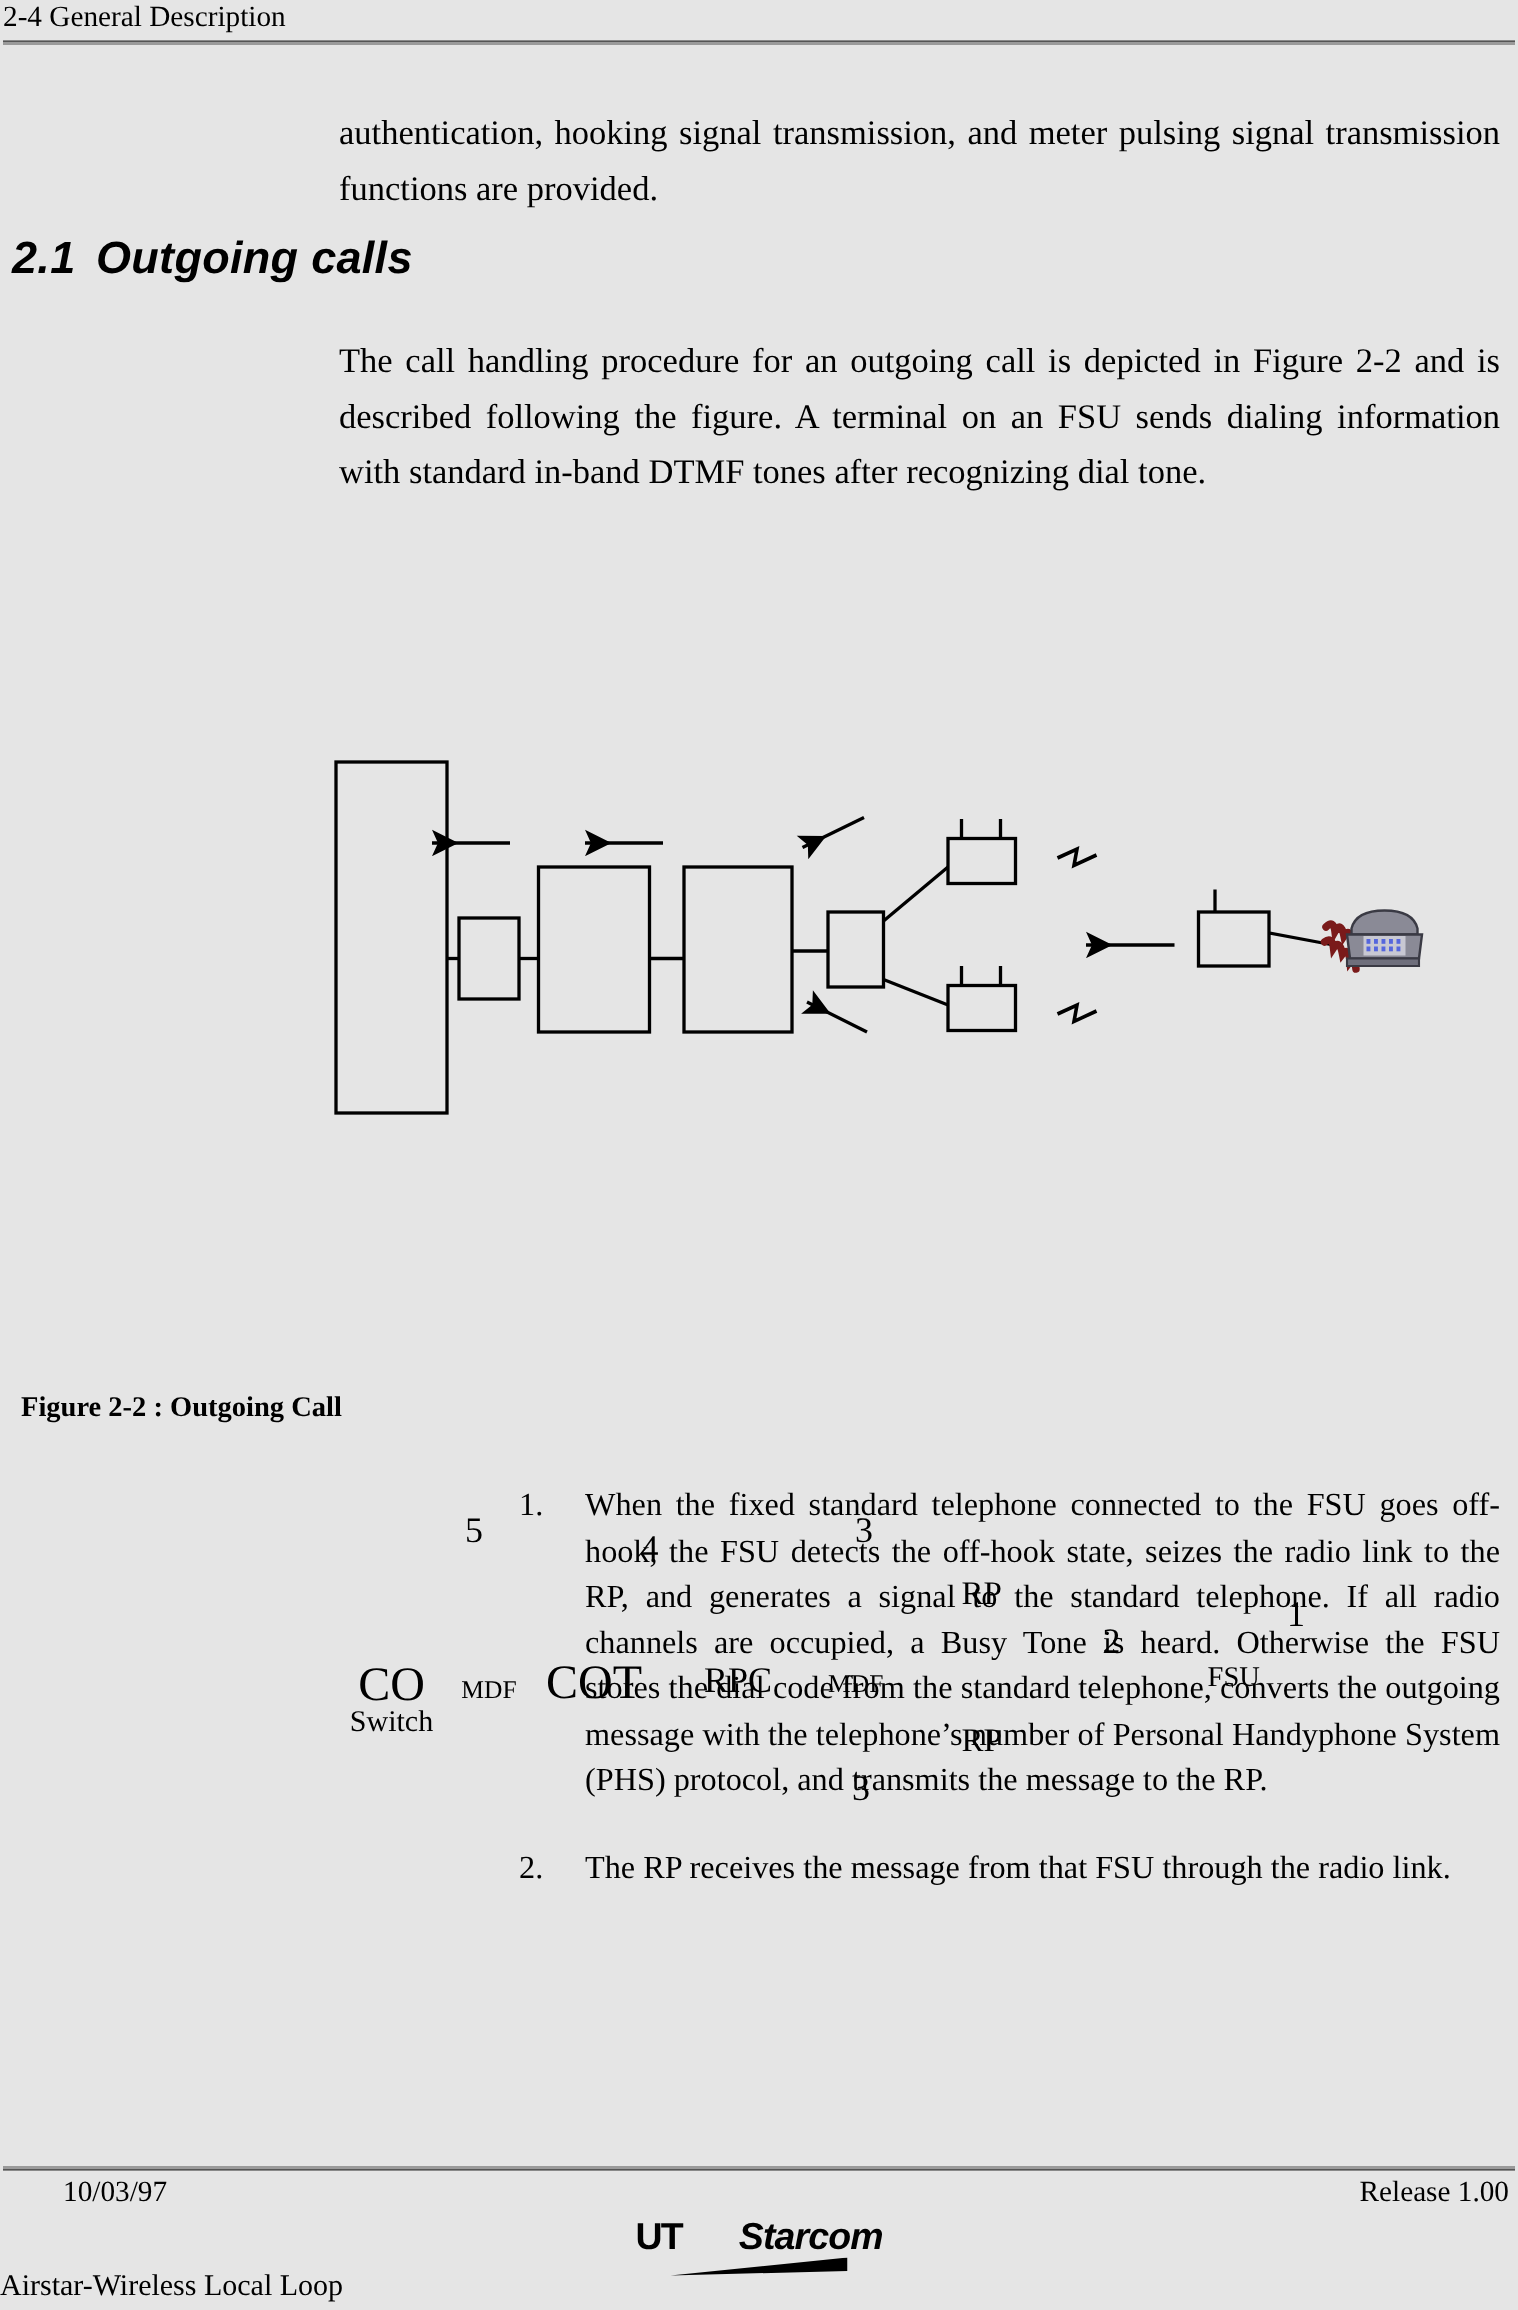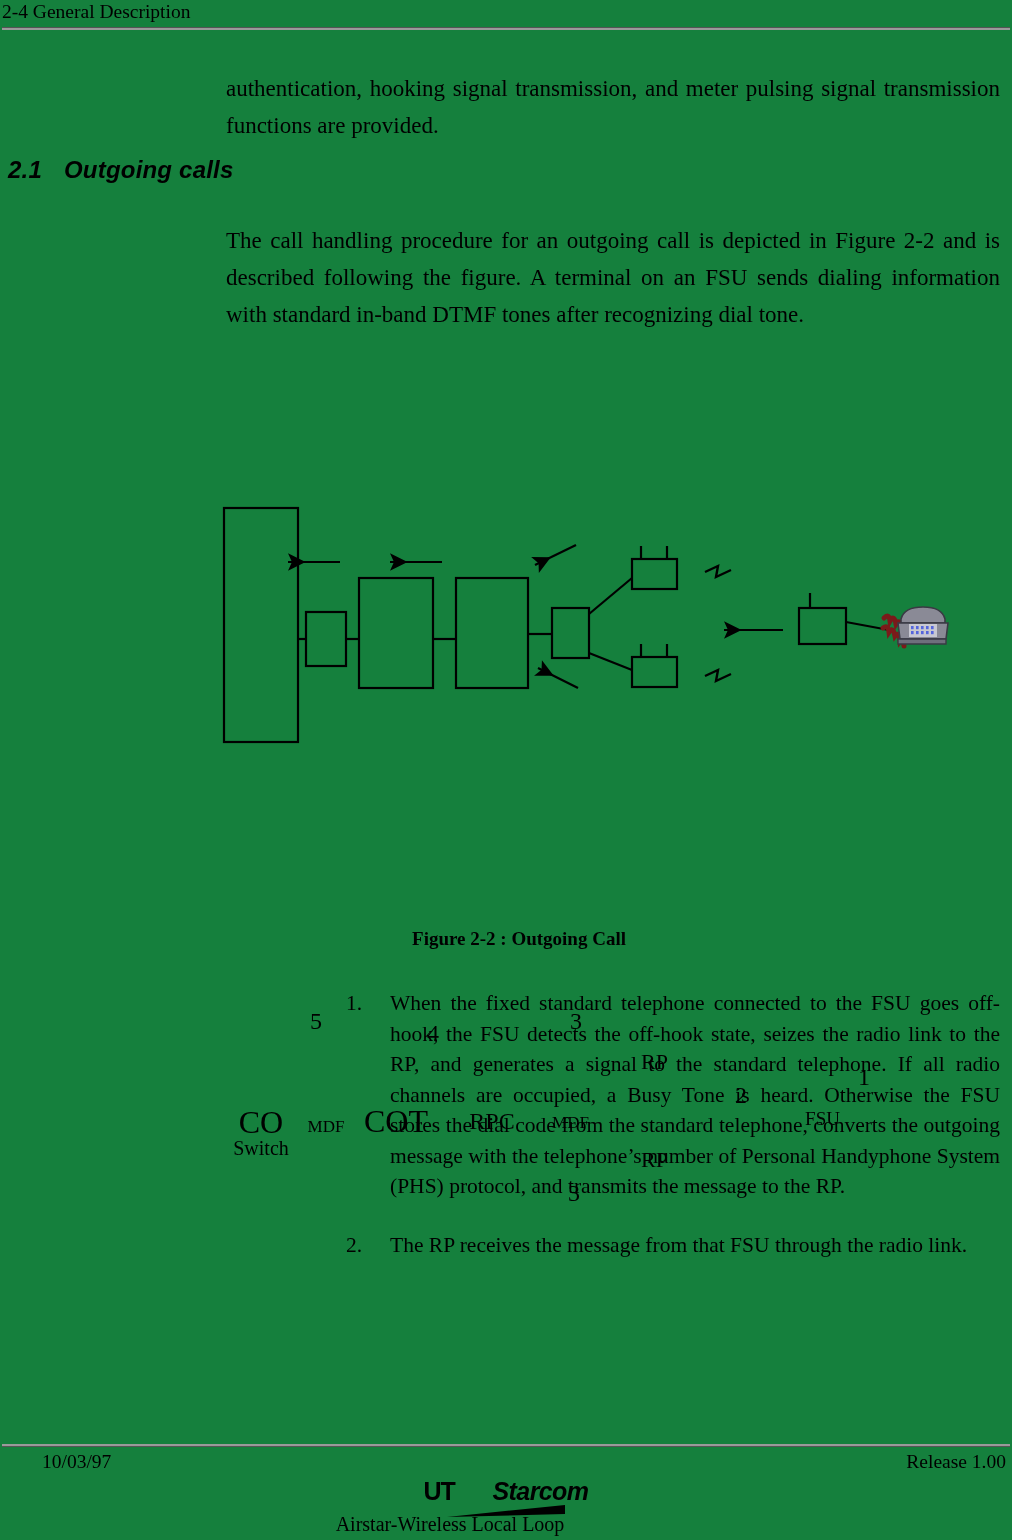--- a/index.html
+++ b/index.html
@@ -9,21 +9,21 @@
   }
   body {
     font-family: "Liberation Serif", serif;
     color: #000000;
   }
   #page {
     position: relative;
     width: 1012px;
     height: 1540px;
     overflow: hidden;
-    background: #15803d;
+    background: #e5e5e5;
   }
 
   
   .header {
     position: absolute;
     left: 0;
     top: 0;
     width: 1012px;
     height: 30px;
   }
@@ -69,21 +69,21 @@
 
   
   .section-head {
     position: absolute;
     left: 8px;
     top: 156px;
     width: 900px;
     font-family: "Liberation Sans", sans-serif;
     font-style: italic;
     font-weight: bold;
-    font-size: 24px;
+    font-size: 30px;
     letter-spacing: 0.2px;
     white-space: nowrap;
   }
   .section-head .num {
     display: inline-block;
     width: 56px;
   }
 
   .intro-block {
     position: absolute;
@@ -101,24 +101,24 @@
     height: 290px;
   }
   #figure svg {
     display: block;
   }
   .fig-caption {
     position: absolute;
     left: 0;
     top: 928px;
     width: 1012px;
-    text-align: center;
+    text-align: left;
     font-size: 19px;
     font-weight: bold;
-    padding-left: 26px;
+    padding-left: 14px;
     box-sizing: border-box;
   }
 
   
   .list-block {
     position: absolute;
     left: 342px;
     top: 988px;
     width: 658px;
   }
@@ -190,21 +190,21 @@
   }
   .logo-wedge {
     display: block;
     margin: 1px auto 0 auto;
   }
   .tagline {
     position: absolute;
     left: 0;
     top: 1513px;
     width: 900px;
-    text-align: center;
+    text-align: left;
     font-size: 20px;
   }
 </style>
 </head>
 <body>
 
 <div id="page">
 
   <div class="header">
     <div class="header-left">2-4  General Description</div>

